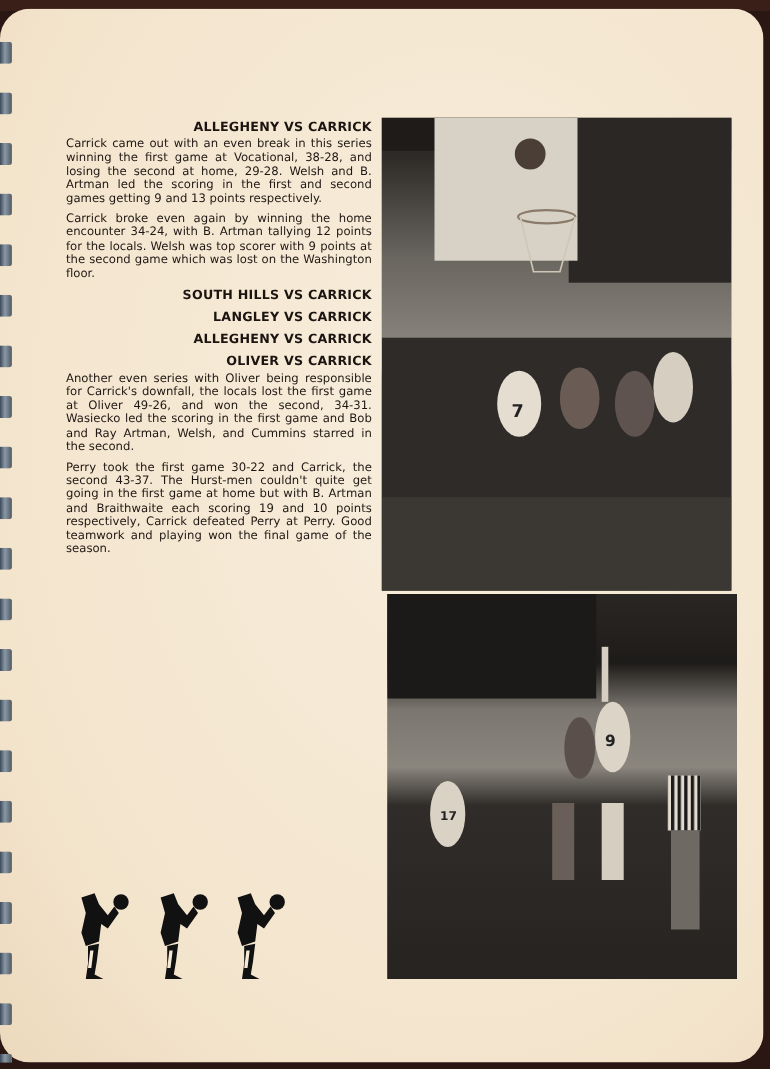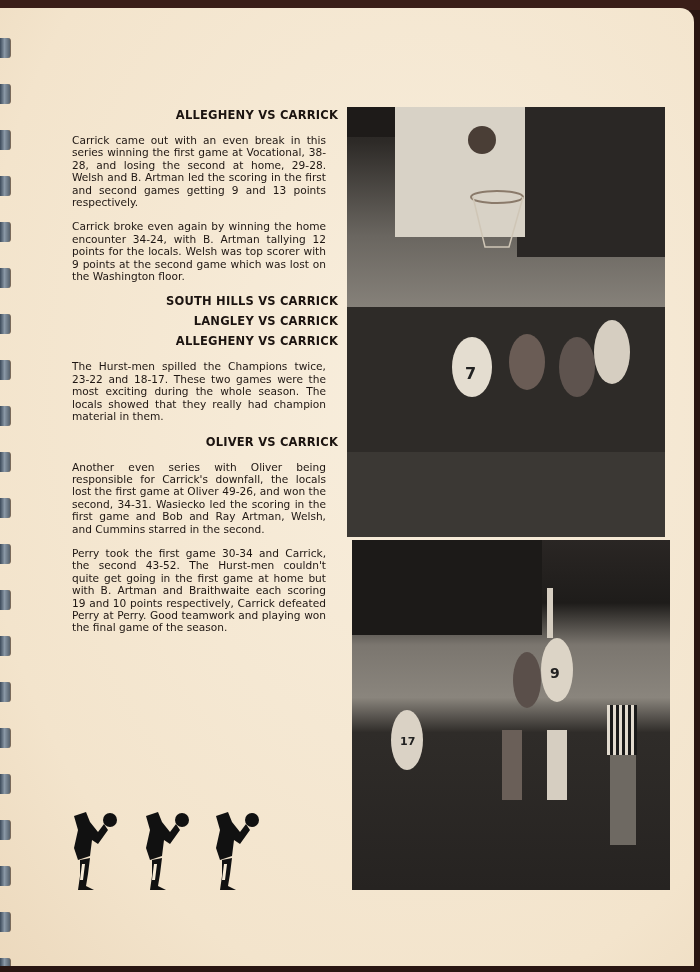--- a/index.html
+++ b/index.html
@@ -6,39 +6,40 @@
     body {
       width:700px; height:972px; position:relative; overflow:hidden;
       background:#2a1612;
       font-family:"DejaVu Serif", serif;
     }
     .page {
       position:absolute; left:0; top:8px; width:694px; height:958px;
       background:#f6ead6;
       background-image: radial-gradient(ellipse at 60% 40%, #f8eedd 0%, #f3e4cc 75%, #ecd9bd 100%);
       border-top-right-radius:14px;
+      border-radius:27px;
     }
     .top-edge { position:absolute; left:0; top:0; width:700px; height:10px; background:#3a1e18; }
     .bottom-edge { position:absolute; left:0; bottom:0; width:700px; height:6px; background:#2a1612; }
     .binding { position:absolute; left:0; top:20px; width:14px; height:950px; }
     .ring {
       position:absolute; left:0; width:10px; height:20px;
       background:linear-gradient(90deg,#3c4a5a 0%,#8a98a6 45%,#56616c 100%);
       border-radius:0 3px 3px 0;
       border-right:1px solid #7a6a5a;
     }
     .text-col { position:absolute; left:60px; top:100px; width:278px; }
     .article { margin-bottom:6px; }
     .heading {
       text-align:right; font-family:"DejaVu Sans", sans-serif; font-weight:bold;
       font-size:11.5px; color:#1c1410; letter-spacing:0.2px; margin:0 0 3px 0;
     }
     .body-text {
       font-family:"DejaVu Sans", sans-serif; font-size:10.6px; line-height:12.4px;
-      color:#1e1612; text-align:justify; margin:12px;
+      color:#1e1612; text-align:justify; margin:0;
     }
     .figures { position:absolute; left:68px; top:800px; width:210px; height:86px; }
     .figure { position:absolute; top:0; width:60px; height:86px; }
     .photo { position:absolute; overflow:hidden; }
     .photo-top {
       left:347px; top:99px; width:318px; height:430px;
       background:linear-gradient(180deg,#2a2624 0%,#2d2a27 8%,#6a6660 30%,#8f8a82 52%,#3a3633 56%,#2f2c29 80%,#3d3a36 100%);
     }
     .photo-bottom {
       left:352px; top:532px; width:318px; height:350px;
@@ -84,28 +85,27 @@
       <p class="body-text">Carrick broke even again by winning the home encounter 34-24, with B. Artman tallying 12 points for the locals. Welsh was top scorer with 9 points at the second game which was lost on the Washington floor.</p>
     </div>
     <div class="article">
       <h3 class="heading">SOUTH HILLS VS CARRICK</h3>
     </div>
     <div class="article">
       <h3 class="heading">LANGLEY VS CARRICK</h3>
     </div>
     <div class="article">
       <h3 class="heading">ALLEGHENY VS CARRICK</h3>
-      <p class="body-text">The Hurst-men spilled the Champions twice, 23-22 and 18-17. These two games were the most exciting during the whole season. The locals showed that they really had champion material in them.</p>
     </div>
     <div class="article">
       <h3 class="heading">OLIVER VS CARRICK</h3>
       <p class="body-text">Another even series with Oliver being responsible for Carrick's downfall, the locals lost the first game at Oliver 49-26, and won the second, 34-31. Wasiecko led the scoring in the first game and Bob and Ray Artman, Welsh, and Cummins starred in the second.</p>
     </div>
     <div class="article">
-      <p class="body-text">Perry took the first game 30-34 and Carrick, the second 43-52. The Hurst-men couldn't quite get going in the first game at home but with B. Artman and Braithwaite each scoring 19 and 10 points respectively, Carrick defeated Perry at Perry. Good teamwork and playing won the final game of the season.</p>
+      <p class="body-text">Perry took the first game 30-22 and Carrick, the second 43-37. The Hurst-men couldn't quite get going in the first game at home but with B. Artman and Braithwaite each scoring 19 and 10 points respectively, Carrick defeated Perry at Perry. Good teamwork and playing won the final game of the season.</p>
     </div>
   </div>
 
   <div class="figures">
     <svg class="figure" style="left:0" viewBox="0 0 60 86">
       <circle cx="42" cy="12" r="7" fill="#111"></circle>
       <path d="M6 8 L18 4 L22 14 L30 24 L36 16 L40 22 L30 36 L24 32 L22 48 L10 52 L6 40 L10 22 Z" fill="#111"></path>
       <path d="M12 52 L22 50 L20 66 L18 78 L26 82 L10 82 L12 68 Z" fill="#111"></path>
       <path d="M14 56 L17 56 L15 72 L12 72 Z" fill="#f6ead6"></path>
     </svg>

